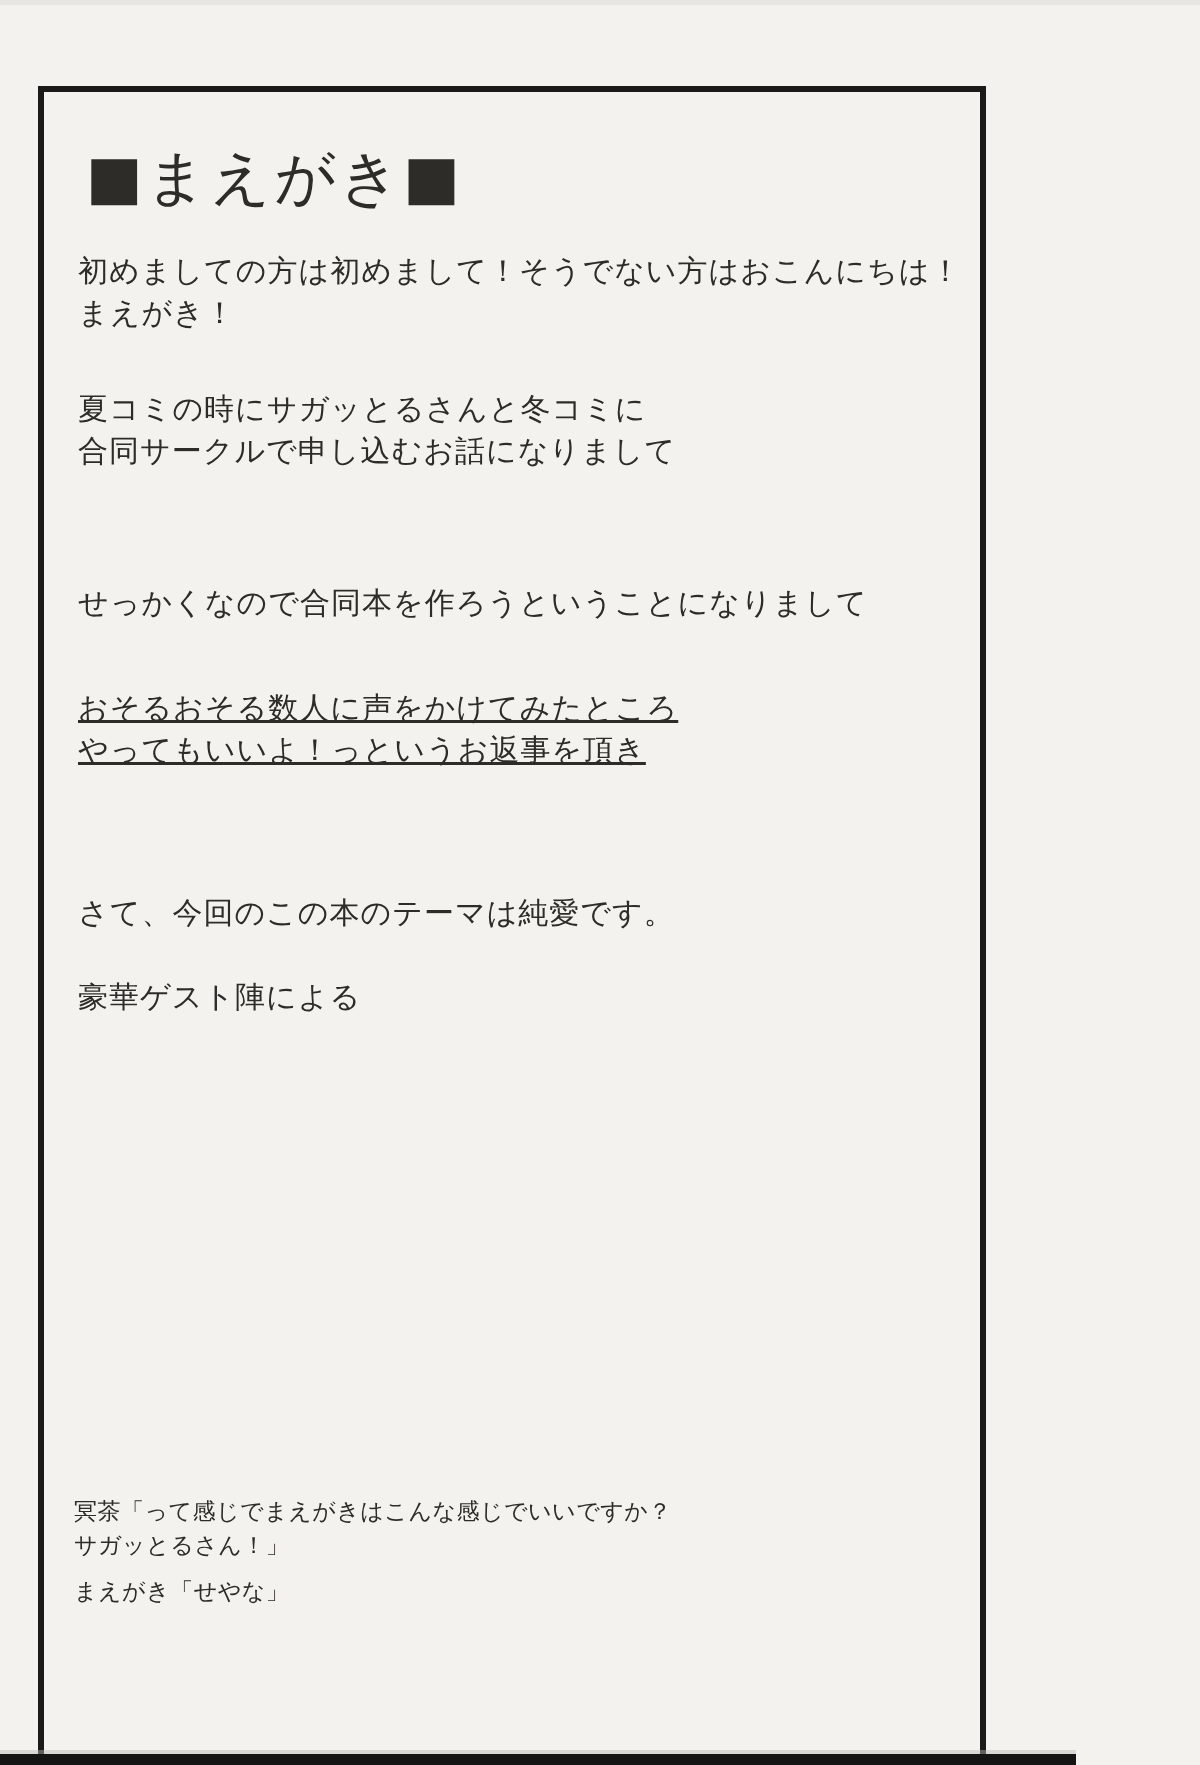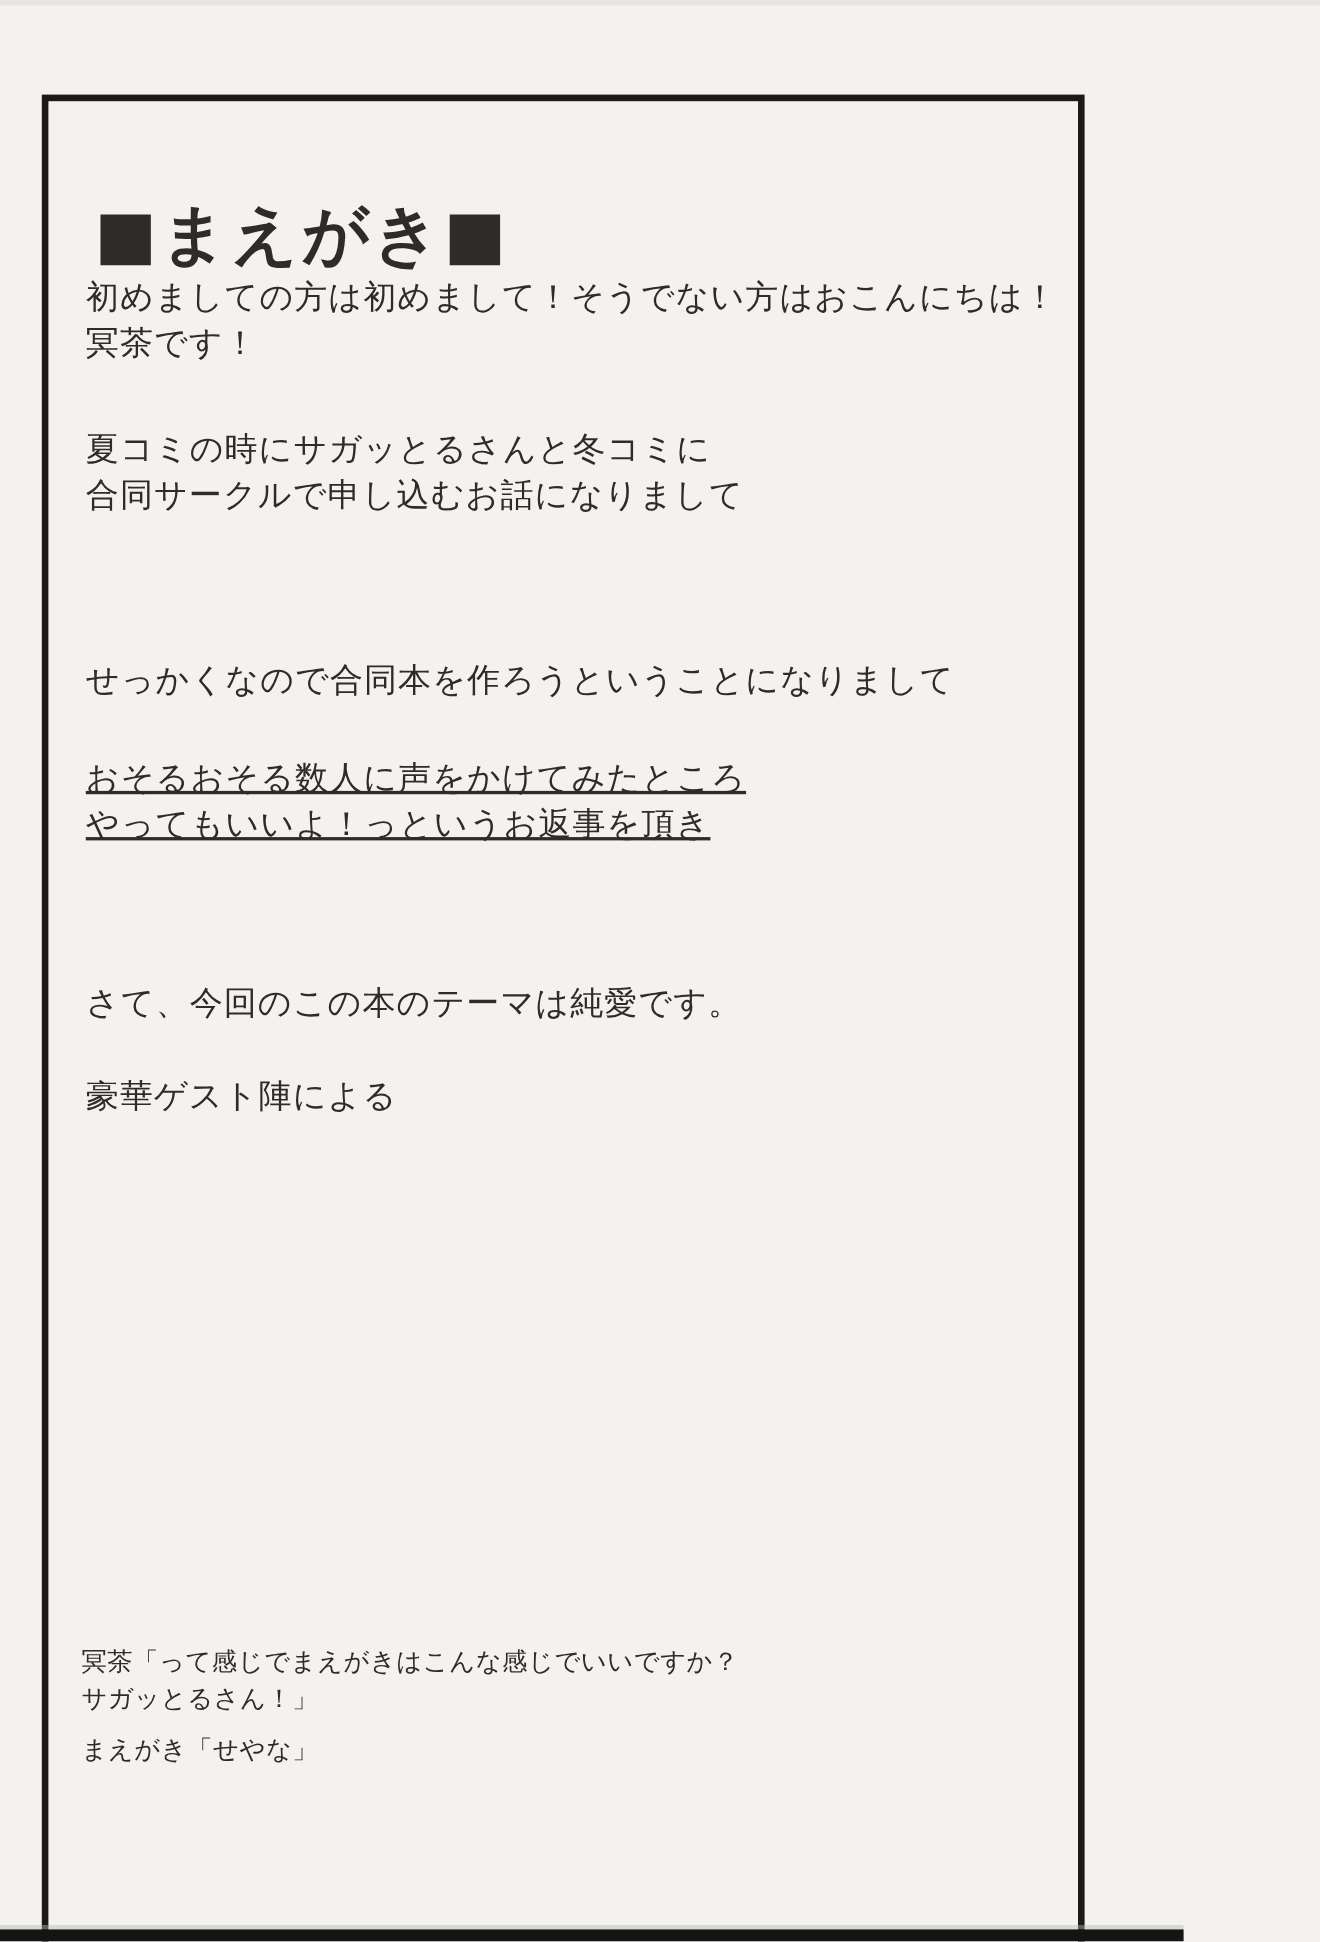--- a/index.html
+++ b/index.html
@@ -28,45 +28,44 @@
     position: absolute;
     left: 38px; top: 86px;
     width: 948px; height: 1700px; 
     border: 6px solid var(--frame);
     background: transparent;
   }
   .page-title {
     position: absolute;
     left: 42px; top: 46px;
     font-size: 60px;
-    font-weight: bold;
+    font-weight: normal;
     color: #181715;
     letter-spacing: 3px;
     white-space: nowrap;
     color: var(--ink);
-    margin-top: 36px;
   }
   .para {
     position: absolute;
     left: 34px;
     color: var(--ink);
     font-size: 30px;
     line-height: 42px;
     letter-spacing: 1px;
     white-space: nowrap;
   }
   .para.small {
     left: 30px;
     font-size: 23px;
     line-height: 34px;
     letter-spacing: 0.5px;
   }
   .p1 { top: 158px; }
   .p2 { top: 296px; }
-  .p3 { top: 506px; }
+  .p3 { top: 490px; }
   .p4 { top: 595px; text-decoration: underline; }
   .p5 { top: 694px; }
   .p6 { top: 788px; margin-top: 12px; }
   .p7 { top: 884px; }
   .f1 { top: 1402px; }
   .f2 { top: 1482px; }
   .scan-edge {
     position: absolute;
     left: 0; bottom: 0;
     width: 1076px; height: 11px;
@@ -84,21 +83,21 @@
 <body>
 
 <div class="top-edge"></div>
 
 <div class="frame">
 
   <div class="page-title">■まえがき■</div>
 
   <div class="para p1">
     <div>初めましての方は初めまして！そうでない方はおこんにちは！</div>
-    <div>冥茶です！</div>
+    <div>まえがき！</div>
   </div>
 
   <div class="para p2">
     <div>夏コミの時にサガッとるさんと冬コミに</div>
     <div>合同サークルで申し込むお話になりまして</div>
   </div>
 
   <div class="para p3">
     <div>せっかくなので合同本を作ろうということになりまして</div>
   </div>

